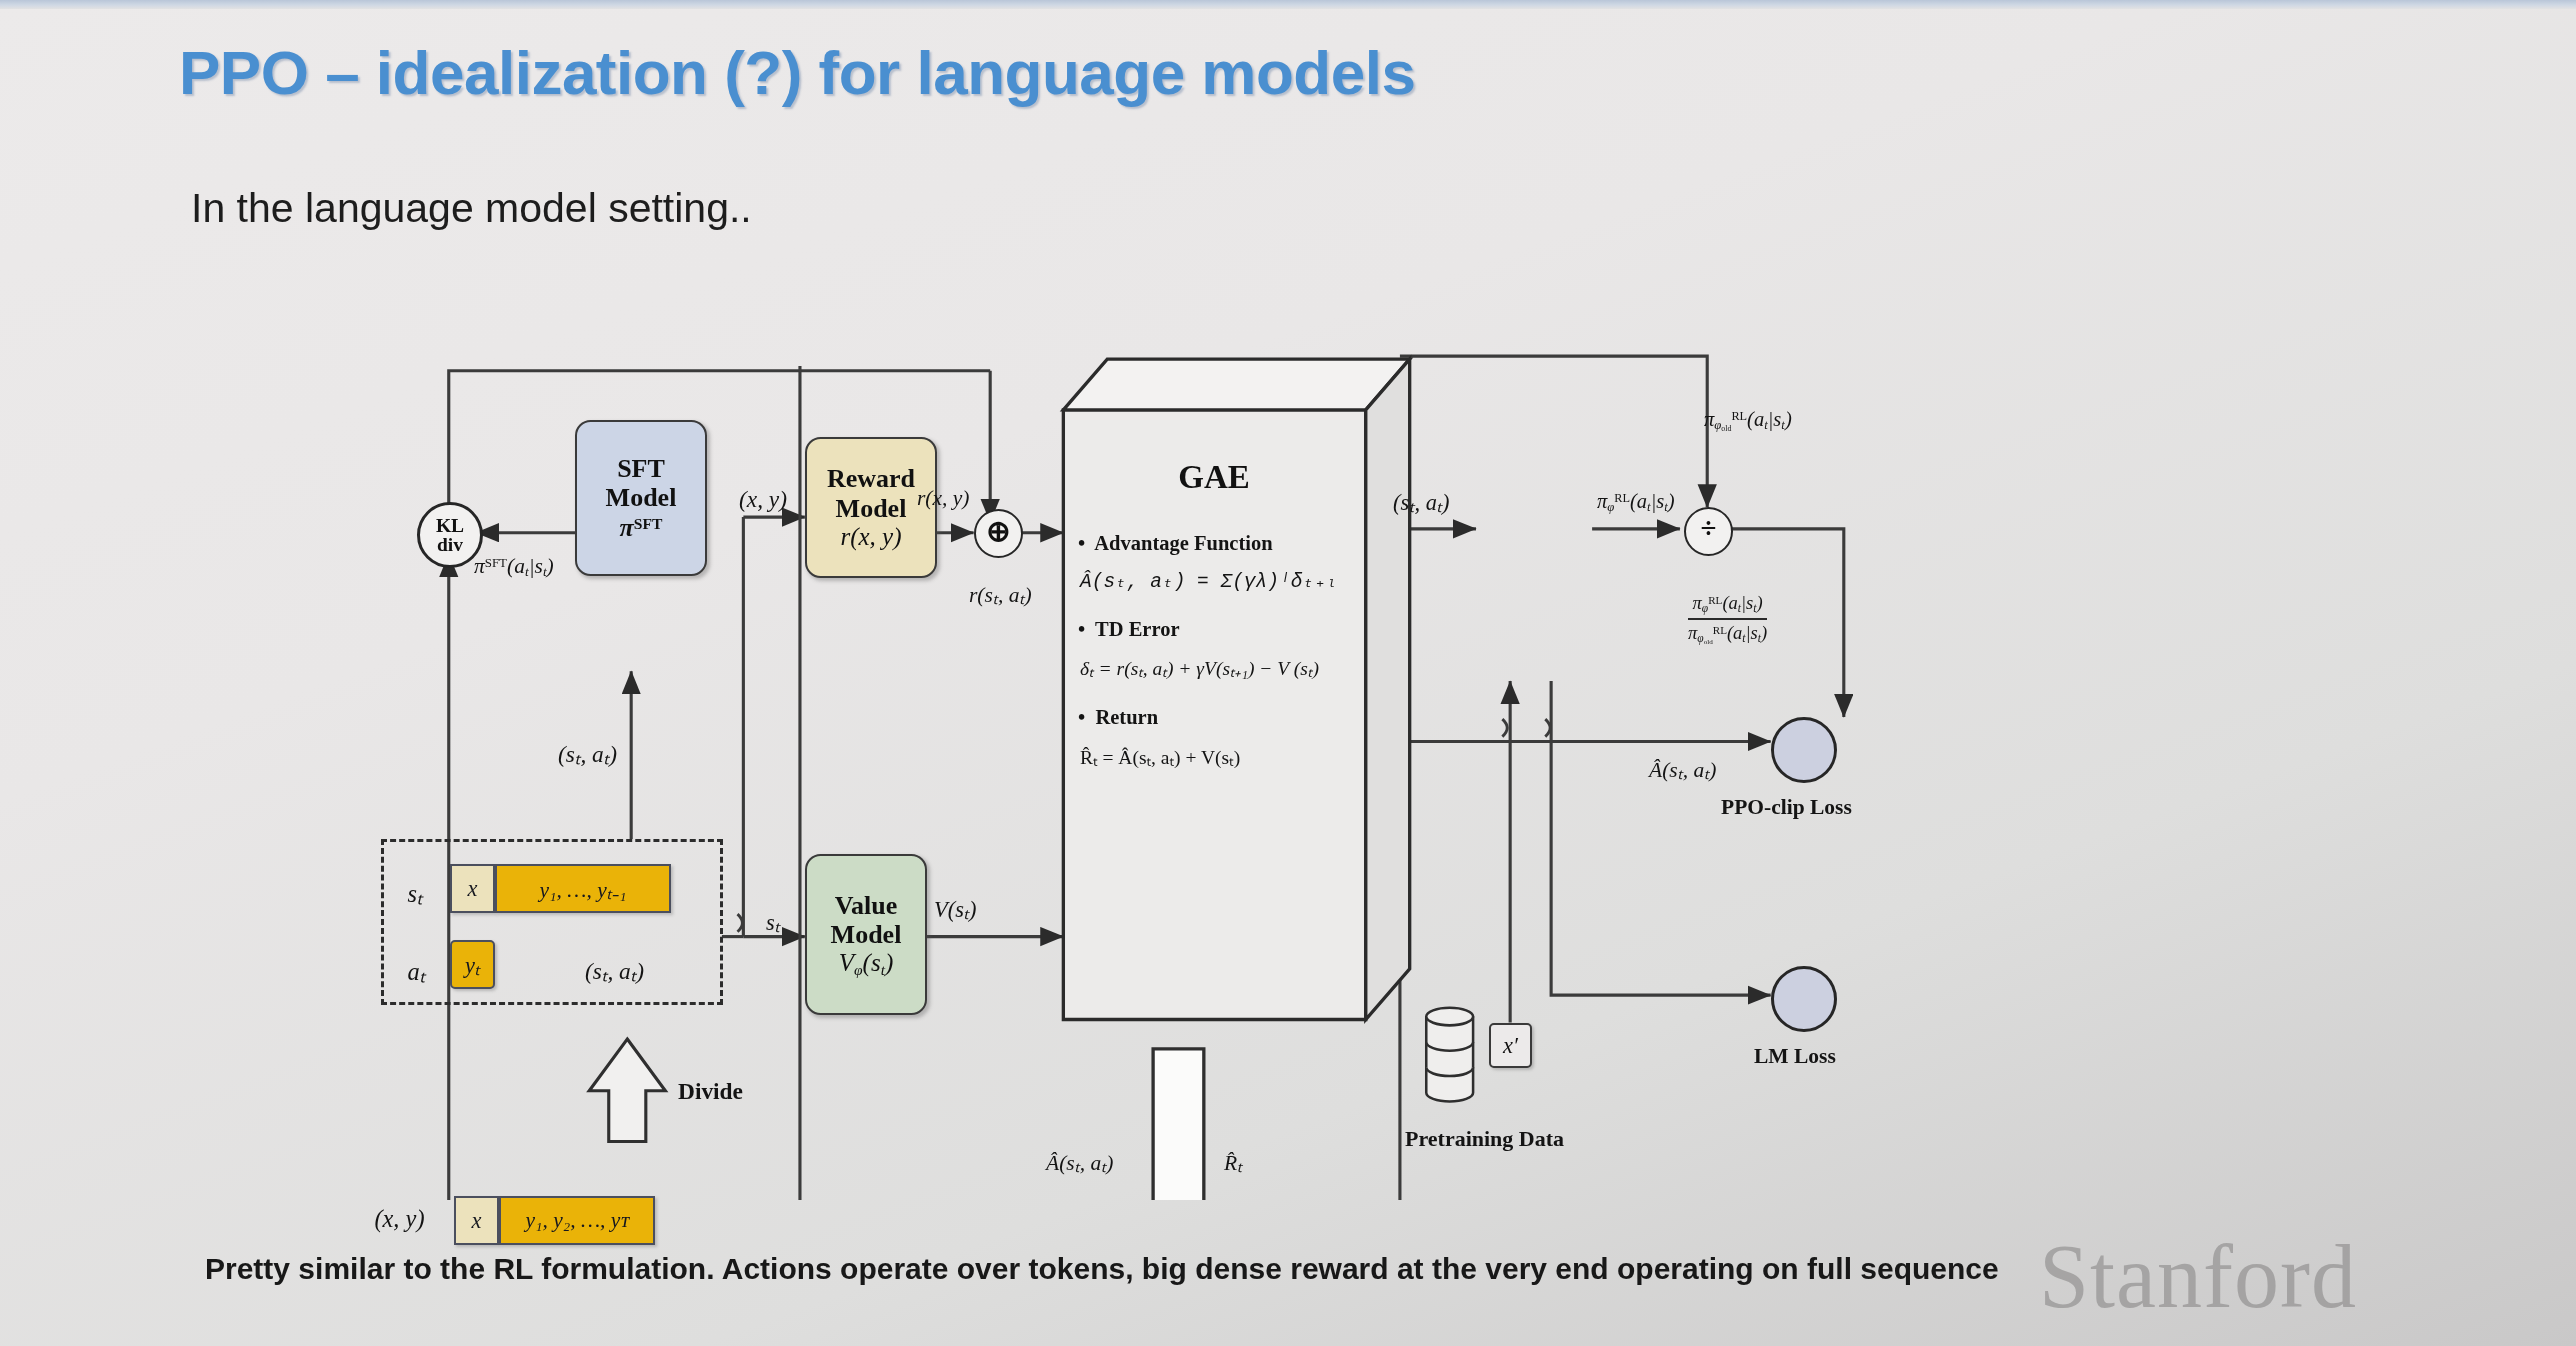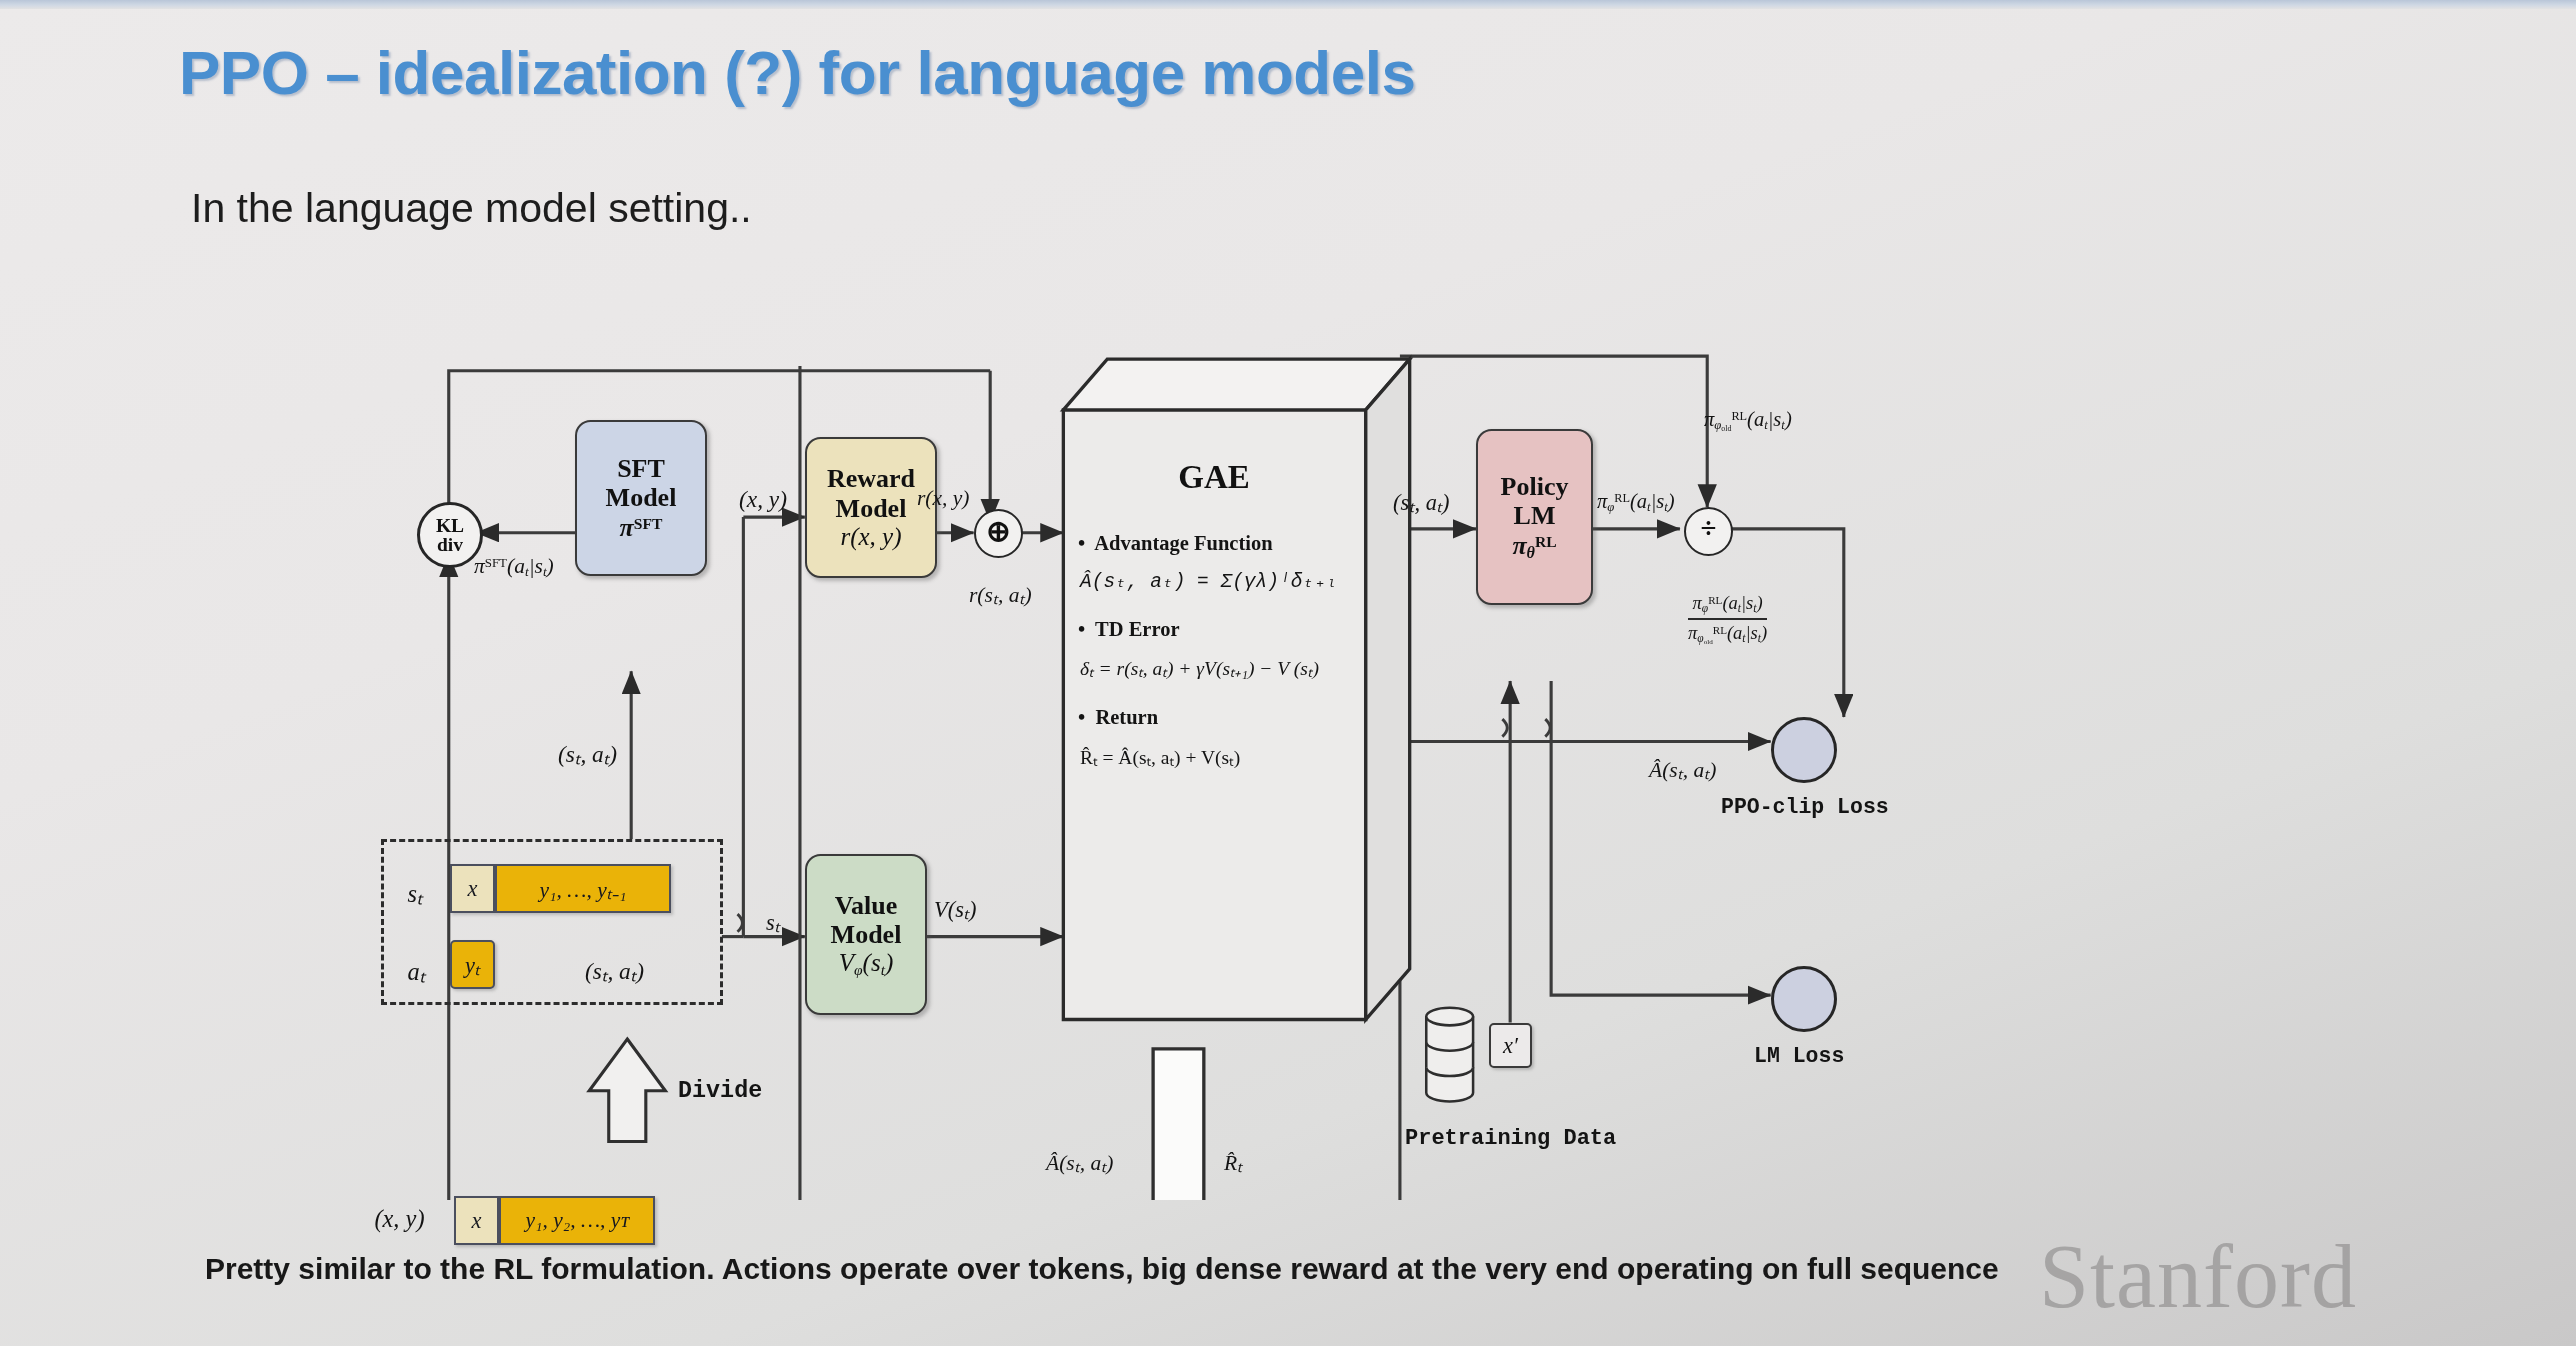--- a/index.html
+++ b/index.html
@@ -42,21 +42,21 @@
     color:#111;text-align:center;line-height:1.12;
     box-shadow:2.9px 2.9px 3.9px rgba(90,90,90,.35);
   }
   .n-sft{background:#ccd5e6;}
   .n-reward{background:#ece2bc;}
   .n-value{background:#ccdcc6;}
   .n-policy{background:#e6c2c2;}
   .lbl{position:absolute;font-family:"Liberation Serif", serif;
        color:#141414;white-space:nowrap;}
   .lbl.i{font-style:italic;}
-  .bold{font-weight:bold;font-family:Liberation Mono, monospace;}
+  .bold{font-weight:bold;}
   .circ{position:absolute;border:3.4px solid #262626;border-radius:50%;
         background:#f2f1f0;display:flex;align-items:center;justify-content:center;
         font-family:"Liberation Serif", serif;font-weight:bold;text-align:center;
         line-height:1.0;color:#111;}
   .loss{background:#ccd0e0;}
   .dashbox{position:absolute;border:3.9px dashed #2c2c2c;box-sizing:border-box;}
   .tok{position:absolute;box-sizing:border-box;border:2.4px solid #4b4f5e;
        display:flex;align-items:center;justify-content:center;
        font-family:"Liberation Serif", serif;font-style:italic;color:#16181f;
        box-shadow:2px 2px 2.9px rgba(90,90,90,.3);}
@@ -207,26 +207,20 @@
     <div style="font-style:italic;font-weight:normal;font-size:25px;">r(x, y)</div>
   </div>
 
   <div class="node n-value" style="left:415px;top:532px;width:122px;height:161px;font-size:26px;">
     <div>Value</div>
     <div>Model</div>
     <div style="font-style:italic;font-weight:normal;font-size:25px;">
       V<sub>φ</sub>(s<sub>t</sub>)</div>
   </div>
 
-  <div class="node n-policy" style="left:1086px;top:107px;width:117px;height:176px;font-size:26px;">
-    <div>Policy</div>
-    <div>LM</div>
-    <div style="font-style:italic;">
-      π<sub style="font-style:italic;">θ</sub><sup style="font-style:normal;">RL</sup></div>
-  </div>
 
   <div style="position:absolute;left:673px;top:137px;width:302px;text-align:center;
               font-family:'Liberation Serif',serif;font-weight:bold;font-size:33px;color:#111;">GAE</div>
   <div style="position:absolute;left:688px;top:210px;width:293px;font-family:'Liberation Serif',serif;color:#141414;">
     <div style="font-weight:bold;font-size:20.5px;">
       •&nbsp; <span>Advantage Function</span></div>
     <div style="font-size:19.5px;margin:13.7px 0 0 2px;font-style:italic;font-family:Liberation Mono, monospace;">Â(sₜ, aₜ) = Σ(γλ)ˡδₜ₊ₗ</div>
     <div style="font-weight:bold;font-size:20.5px;margin-top:25px;">
       •&nbsp; <span>TD Error</span></div>
     <div style="font-size:19.5px;margin:13.7px 0 0 2px;font-style:italic;">δₜ = r(sₜ, aₜ) + γV(sₜ₊₁) − V (sₜ)</div>

